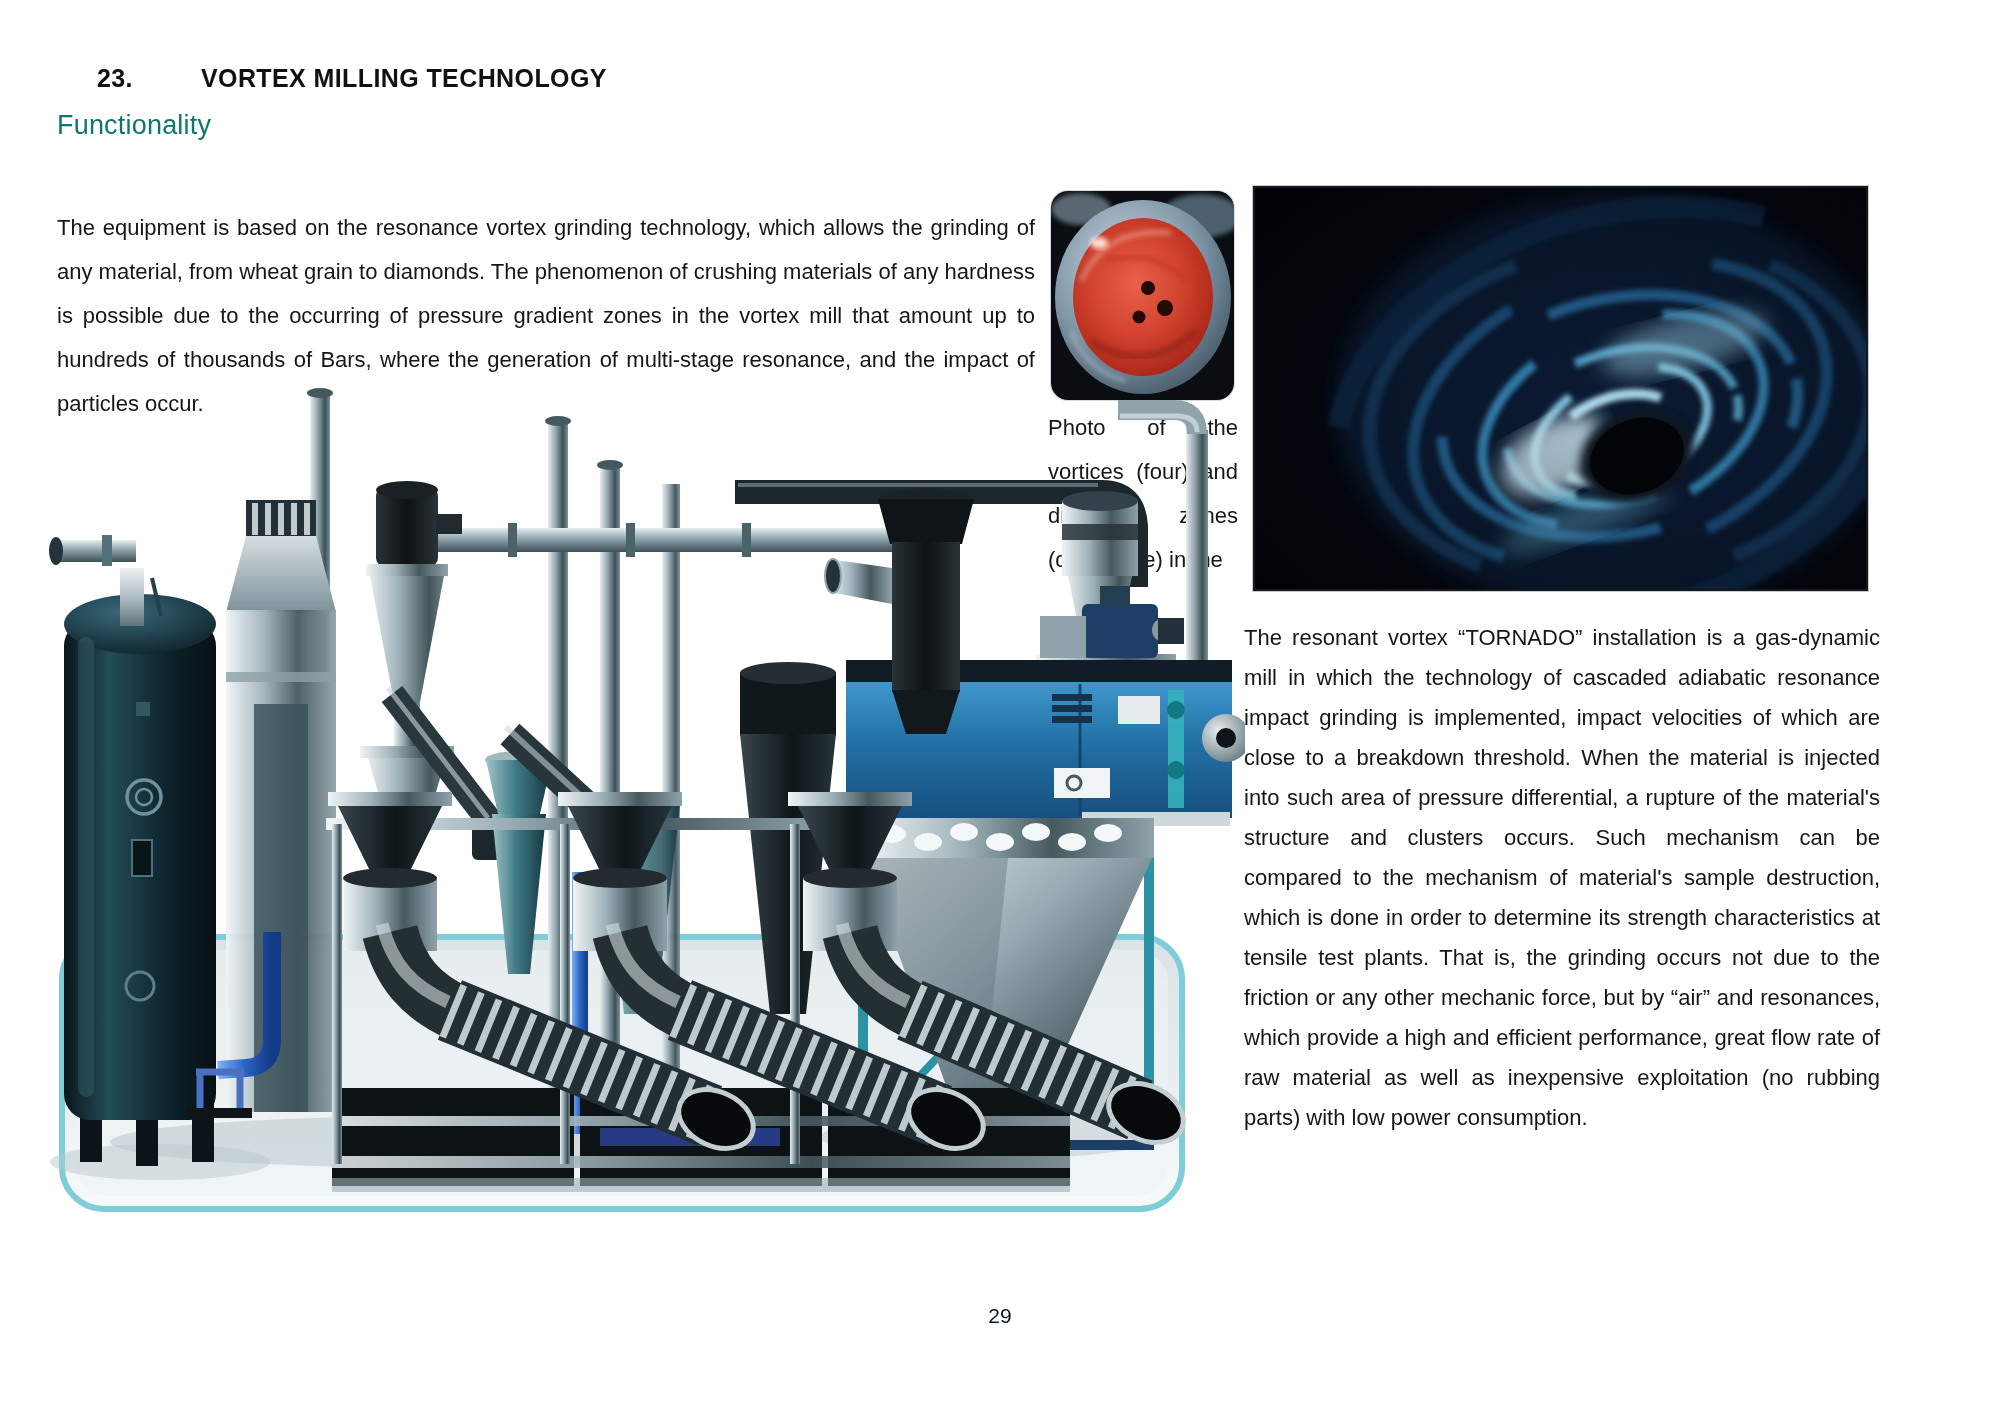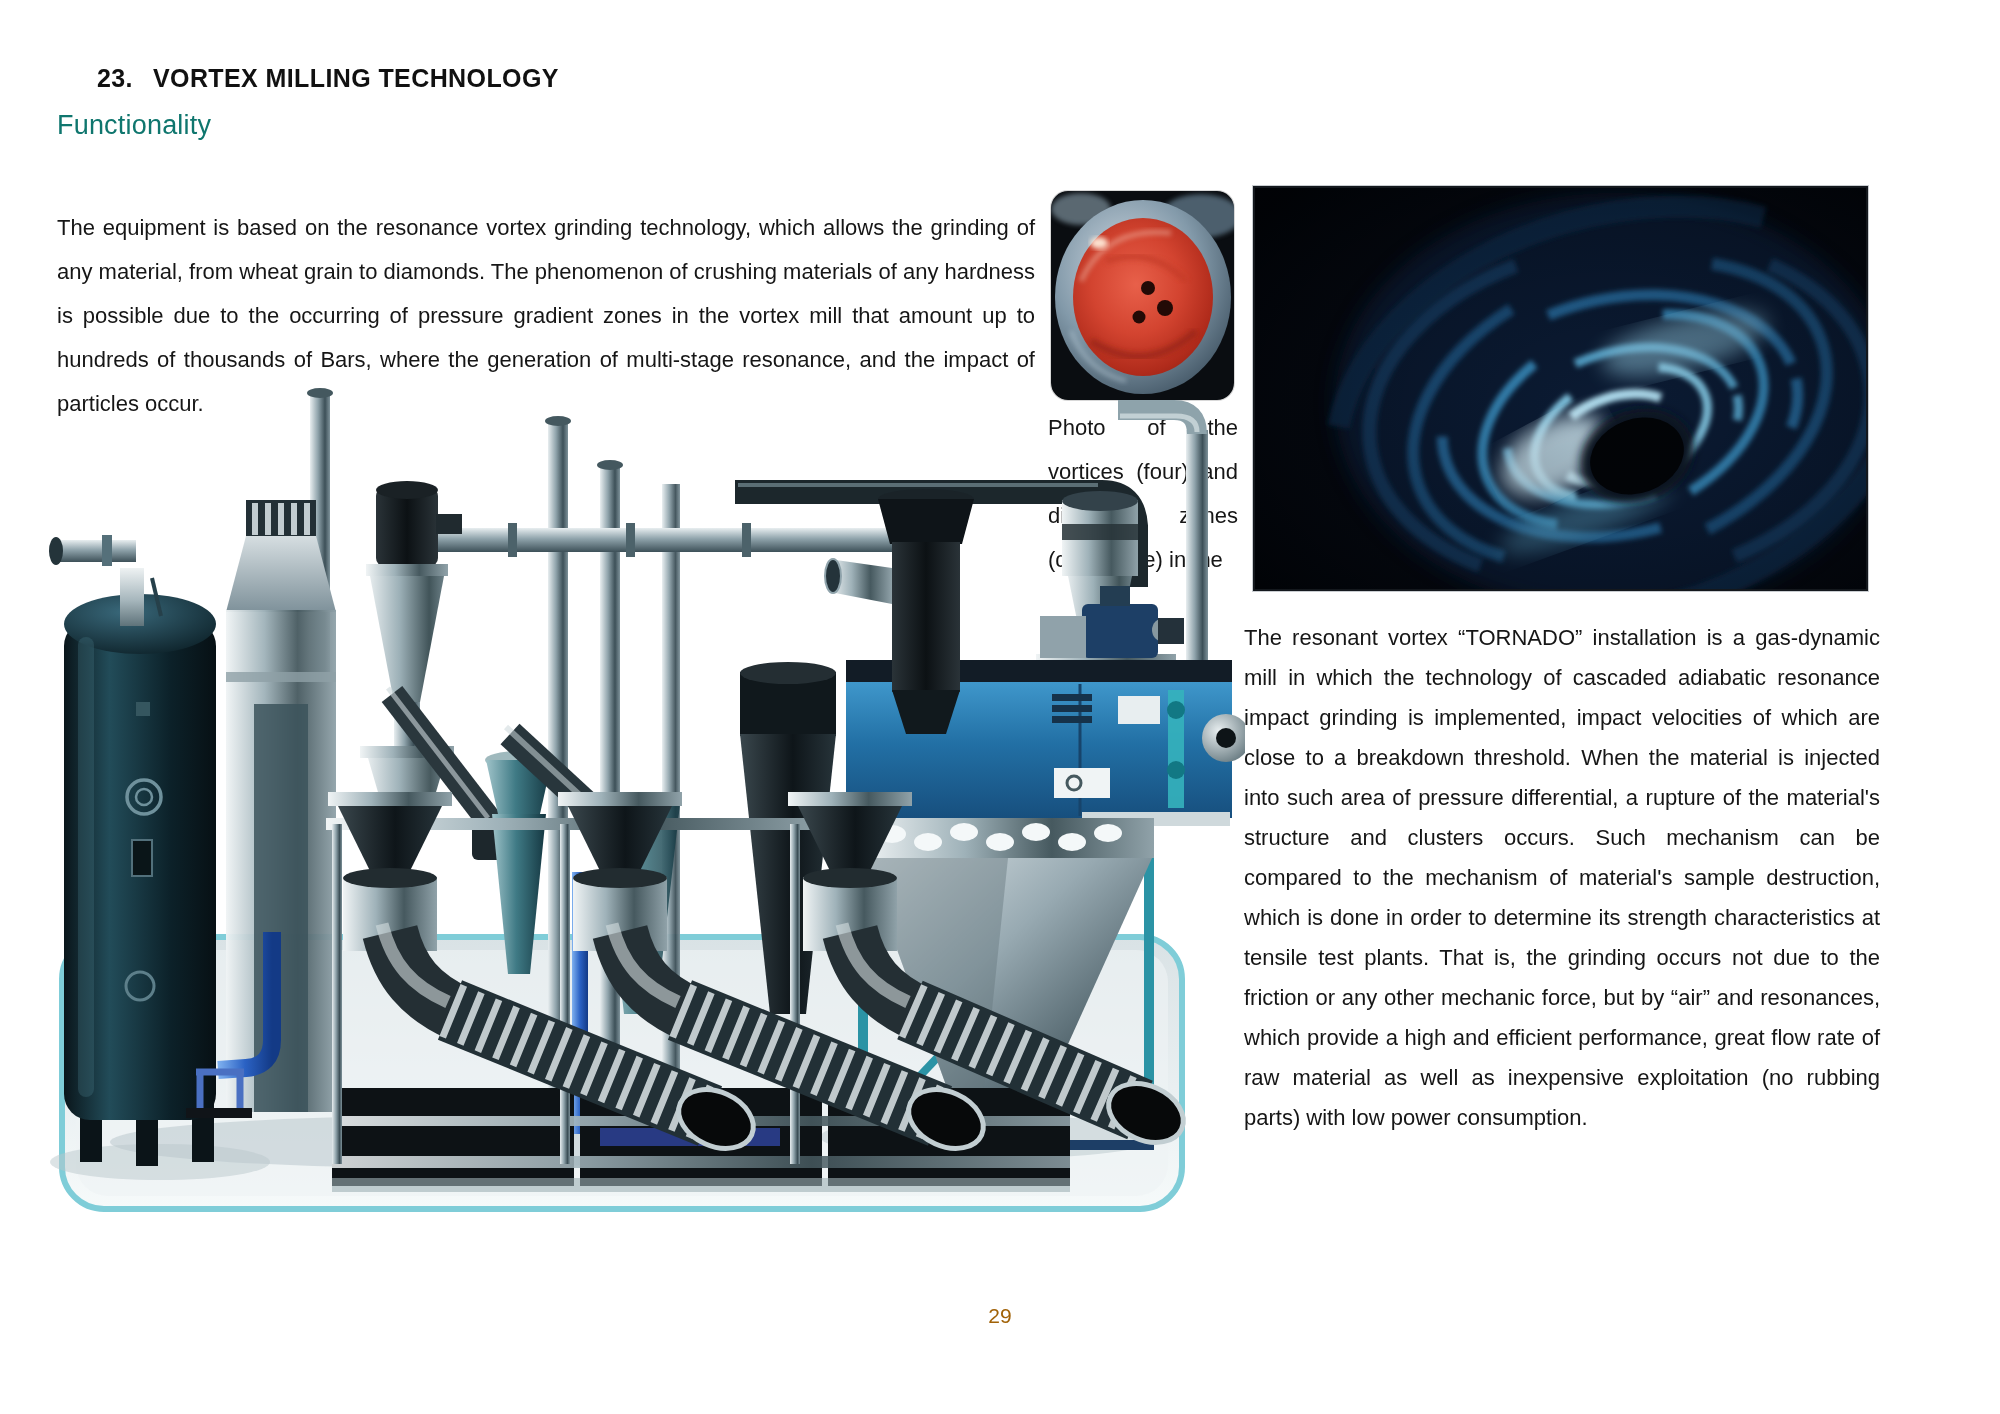--- a/index.html
+++ b/index.html
@@ -2,40 +2,40 @@
 <html><head>
 <meta charset="utf-8">
 <style>
   html,body{margin:0;padding:0;background:#e8e8e8;}
   .page{position:relative;width:2000px;height:1414px;background:#ffffff;overflow:hidden;
         font-family:"Liberation Sans",sans-serif;color:#1c1c1c;}
   .abs{position:absolute;}
 
   
   .heading{left:97px;top:64px;display:flex;align-items:flex-start;font-weight:700;
-           font-size:25px;letter-spacing:.4px;color:#111;}
+           font-size:25px;letter-spacing:.4px;color:#111;gap:48px;}
   .heading .num{width:56px;}
   .subtitle{left:57px;top:110px;font-size:27px;font-weight:400;color:#0f766e;letter-spacing:.2px;}
 
   
   .bodytext{font-size:22px;line-height:44px;text-align:justify;color:#161616;}
   .intro{left:57px;top:184px;width:978px;}
   .caption{left:1048px;top:406px;width:190px;}
   .tornado{left:1244px;top:596px;width:636px;line-height:40px;}
 
   
   .fig-red{left:1051px;top:191px;width:183px;height:209px;border-radius:17px;overflow:hidden;
            box-shadow:0 0 0 1px #d8d8d8;}
   .fig-vortex{left:1253px;top:186px;width:611px;height:401px;border:2px solid #14181d;
               outline:1px solid #c9cdd1;background:#04060a;overflow:hidden;}
   .fig-machine{left:40px;top:372px;width:1205px;height:880px;}
   svg{display:block;}
 
   
-  .pageno{left:958px;top:1304px;width:84px;text-align:center;font-size:21px;color:#a16207;}
+  .pageno{left:958px;top:1304px;width:84px;text-align:center;font-size:21px;color:#0f172a;}
 </style>
 </head>
 <body>
 
 <div class="page">
 
   <div class="abs heading">
     <span class="num">23.</span>
     <span>VORTEX MILLING TECHNOLOGY</span>
   </div>

